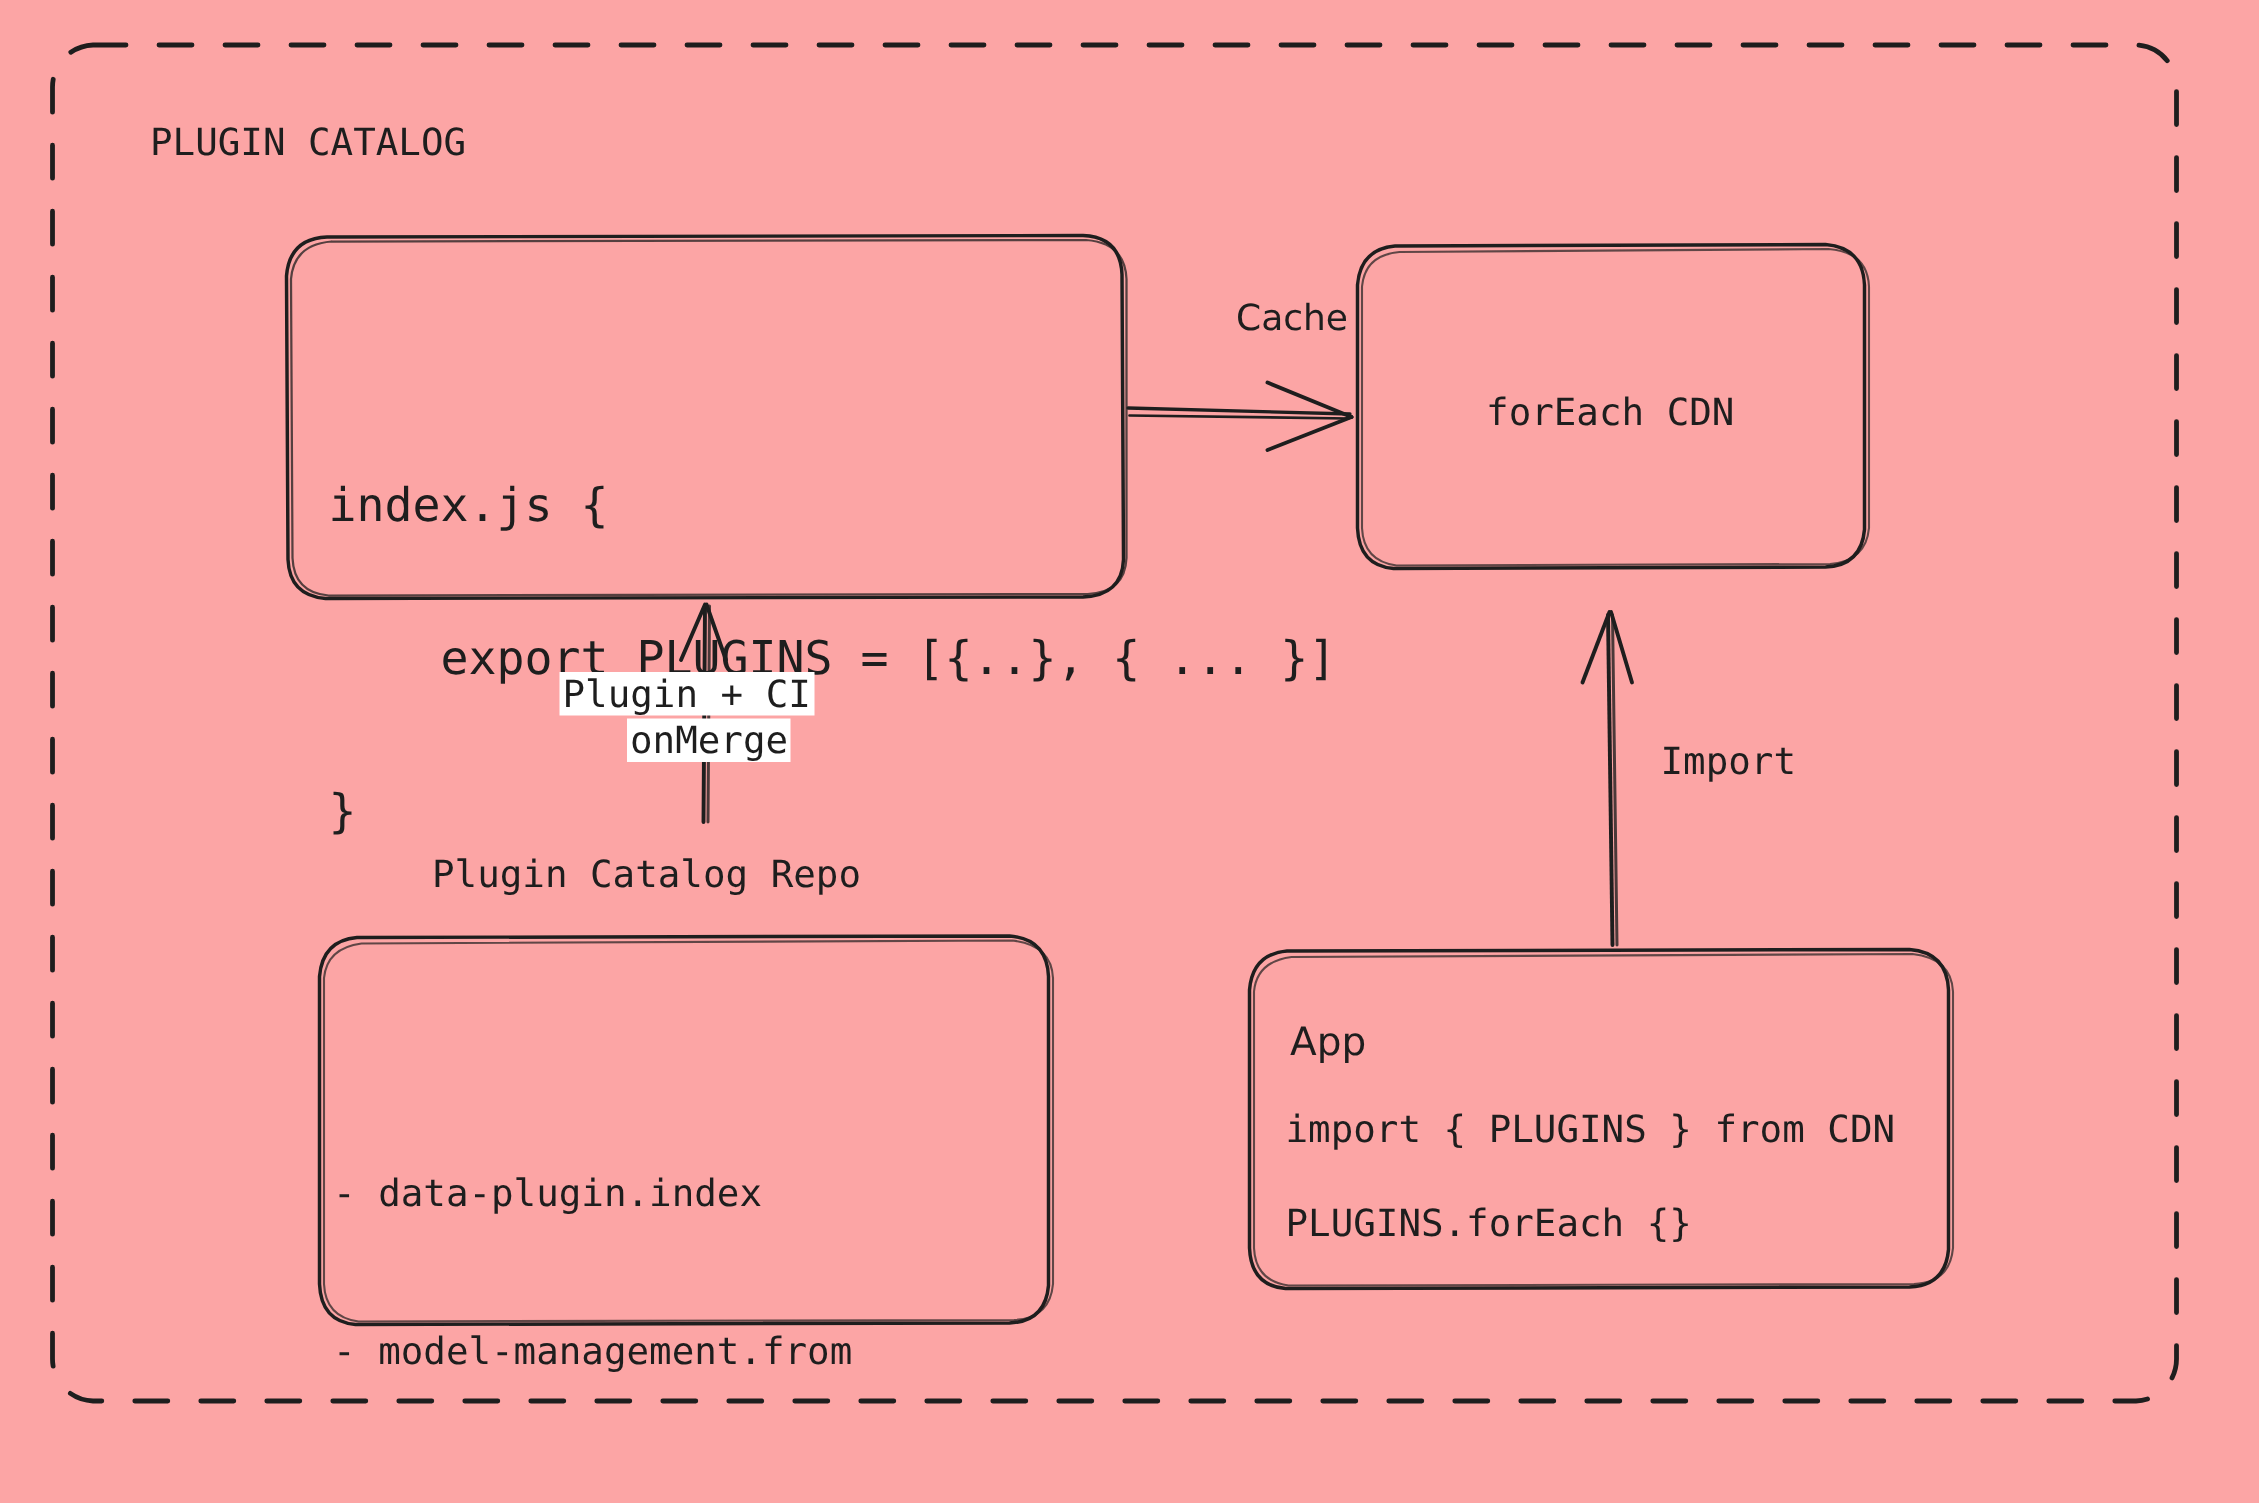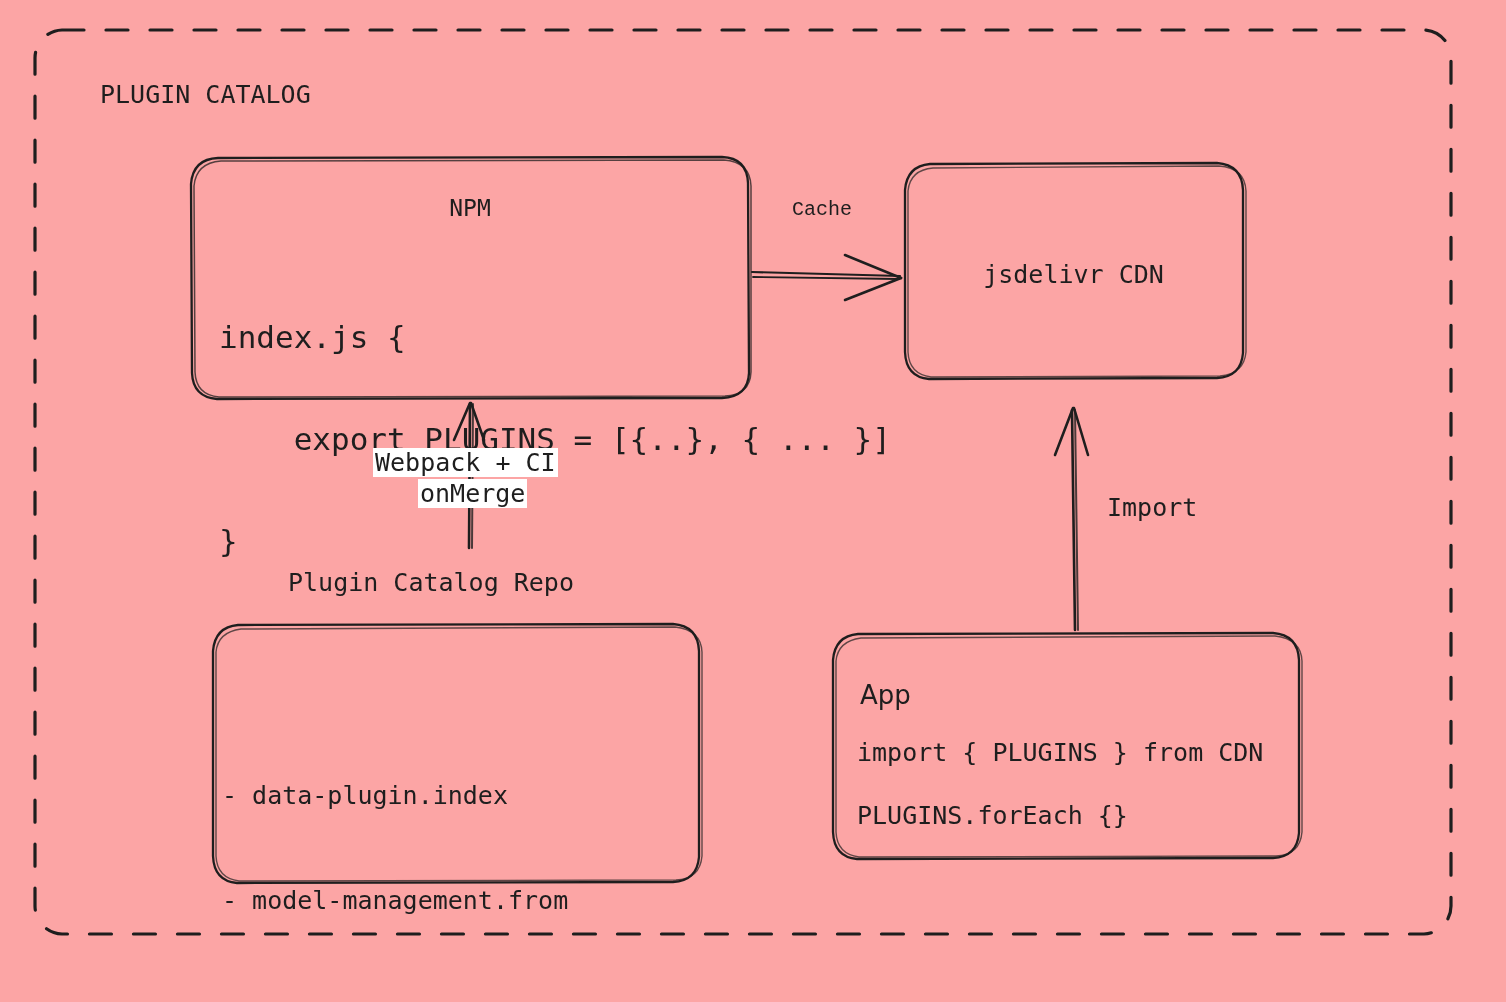--- a/index.html
+++ b/index.html
@@ -64,24 +64,23 @@
   .cdn-title {
     left: 905px;
     top: 260px;
     width: 337px;
     text-align: center;
     font-size: 25px;
   }
 
   
   .cache-label {
-    left: 792px;
+    left: 824px;
     top: 198px;
-    font-size: 20px;
-    font-family: Liberation Mono, monospace;
+    font-size: 24px;
   }
 
   
   .webpack-label {
     left: 373px;
     top: 448px;
     font-size: 25px;
     background: #ffffff;
     padding: 0 2px;
   }
@@ -183,33 +182,32 @@
         <path d="M 1078,630 L 1075,410" stroke-width="2.0" opacity="0.8"></path>
         <path d="M 1055,455 L 1073,408" stroke-width="2.6"></path>
         <path d="M 1088,455 L 1074,408" stroke-width="2.6"></path>
       </g>
 
     </g>
   </svg>
 
   <div class="txt mono frame-title">PLUGIN CATALOG</div>
 
-  <div class="txt mono npm-title">NPM</div>
 
   <div class="txt mono npm-code">
     <div>index.js {</div>
     <div>    export PLUGINS = [{..}, { ... }]</div>
     <div>}</div>
   </div>
 
   <div class="txt sans cache-label">Cache</div>
 
-  <div class="txt mono cdn-title">jsdelivr CDN</div>
-
-  <div class="txt mono webpack-label">Webpack + CI</div>
+  <div class="txt mono cdn-title">forEach CDN</div>
+
+  <div class="txt mono webpack-label">Plugin + CI</div>
 
   <div class="txt mono onmerge-label">onMerge</div>
 
   <div class="txt mono repo-caption">Plugin Catalog Repo</div>
 
   <div class="txt mono repo-list">
     <div>- data-plugin.index</div>
     <div>- model-management.from</div>
     <div> ...</div>
   </div>

